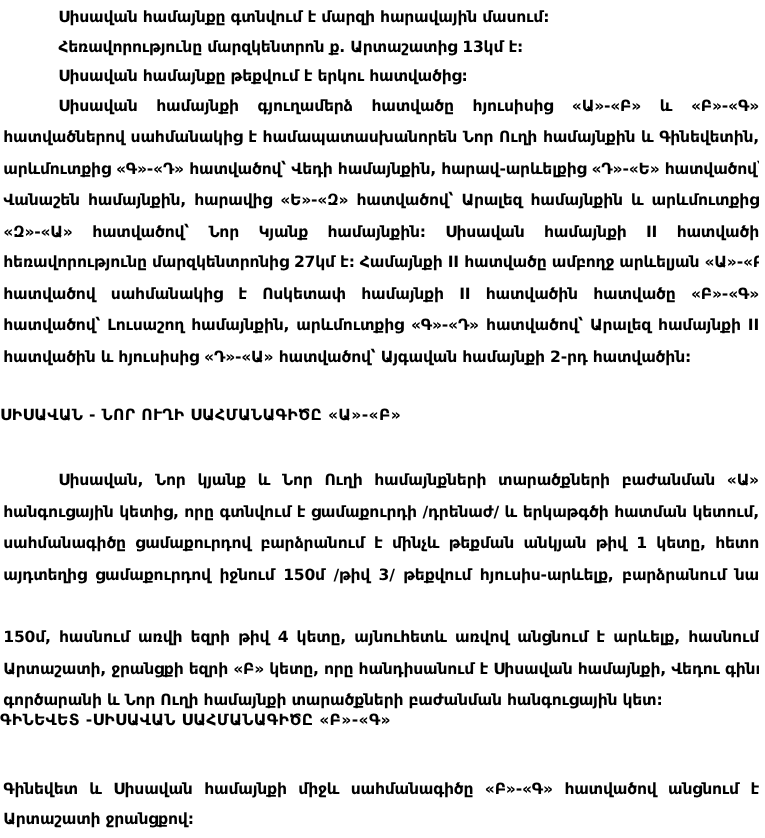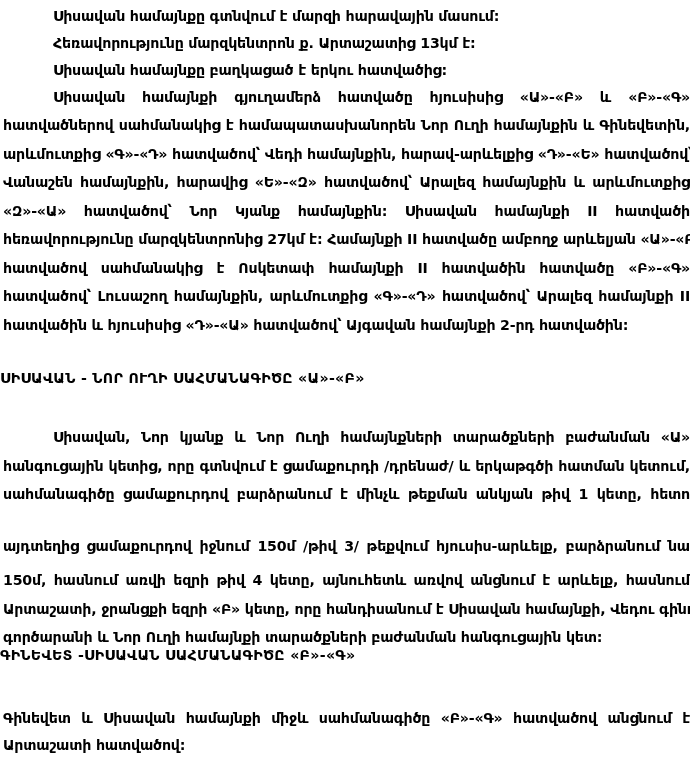--- a/index.html
+++ b/index.html
@@ -19,39 +19,39 @@
   .line.indent { left: 53px; width: 637px; }
   .line.head { left: 0; width: 695px; text-align: left; font-weight: bold; letter-spacing: 0.3px; }
 </style>
 </head>
 <body>
 
 <div class="doc">
 
   <div class="line indent" style="top:7px">Սիսավան համայնքը գտնվում է մարզի հարավային մասում:</div>
   <div class="line indent" style="top:34px">Հեռավորությունը մարզկենտրոն ք. Արտաշատից 13կմ է:</div>
-  <div class="line indent" style="top:61px">Սիսավան համայնքը բաղկացած է երկու հատվածից:</div>
+  <div class="line indent" style="top:61px">Սիսավան համայնքը թեքվում է երկու հատվածից:</div>
 
   <div class="line indent just" style="top:88px">Սիսավան համայնքի գյուղամերձ հատվածը հյուսիսից «Ա»-«Բ» և «Բ»-«Գ»</div>
   <div class="line just" style="top:116px">հատվածներով սահմանակից է համապատասխանորեն Նոր Ուղի համայնքին և Գինեվետին,</div>
   <div class="line just" style="top:145px">արևմուտքից «Գ»-«Դ» հատվածով՝ Վեդի համայնքին, հարավ-արևելքից «Դ»-«Ե» հատվածով՝</div>
   <div class="line just" style="top:173px">Վանաշեն համայնքին, հարավից «Ե»-«Զ» հատվածով՝ Արալեզ համայնքին և արևմուտքից</div>
   <div class="line just" style="top:202px">«Զ»-«Ա» հատվածով՝ Նոր Կյանք համայնքին: Սիսավան համայնքի II հատվածի</div>
   <div class="line just" style="top:230px">հեռավորությունը մարզկենտրոնից 27կմ է: Համայնքի II հատվածը ամբողջ արևելյան «Ա»-«Բ»</div>
   <div class="line just" style="top:259px">հատվածով սահմանակից է Ոսկետափ համայնքի II հատվածին հատվածը «Բ»-«Գ»</div>
   <div class="line just" style="top:287px">հատվածով՝ Լուսաշող համայնքին, արևմուտքից «Գ»-«Դ» հատվածով՝ Արալեզ համայնքի II</div>
   <div class="line" style="top:316px">հատվածին և հյուսիսից «Դ»-«Ա» հատվածով՝ Այգավան համայնքի 2-րդ հատվածին:</div>
 
   <div class="line head" style="top:369px">ՍԻՍԱՎԱՆ - ՆՈՐ ՈՒՂԻ ՍԱՀՄԱՆԱԳԻԾԸ «Ա»-«Բ»</div>
 
   <div class="line indent just" style="top:428px">Սիսավան, Նոր կյանք և Նոր Ուղի համայնքների տարածքների բաժանման «Ա»</div>
   <div class="line just" style="top:457px">հանգուցային կետից, որը գտնվում է ցամաքուրդի /դրենաժ/ և երկաթգծի հատման կետում,</div>
   <div class="line just" style="top:485px">սահմանագիծը ցամաքուրդով բարձրանում է մինչև թեքման անկյան թիվ 1 կետը, հետո</div>
-  <div class="line just" style="top:537px">այդտեղից ցամաքուրդով իջնում 150մ /թիվ 3/ թեքվում հյուսիս-արևելք, բարձրանում նա</div>
+  <div class="line just" style="top:514px">այդտեղից ցամաքուրդով իջնում 150մ /թիվ 3/ թեքվում հյուսիս-արևելք, բարձրանում նա</div>
   <div class="line just" style="top:571px">150մ, հասնում առվի եզրի թիվ 4 կետը, այնուհետև առվով անցնում է արևելք, հասնում</div>
   <div class="line just" style="top:600px">Արտաշատի, ջրանցքի եզրի «Բ» կետը, որը հանդիսանում է Սիսավան համայնքի, Վեդու գինու</div>
   <div class="line head" style="top:646px">ԳԻՆԵՎԵՏ -ՍԻՍԱՎԱՆ ՍԱՀՄԱՆԱԳԻԾԸ «Բ»-«Գ»</div>
 
   <div class="line" style="top:628px">գործարանի և Նոր Ուղի համայնքի տարածքների բաժանման հանգուցային կետ:</div>
 
   <div class="line just" style="top:709px">Գինեվետ և Սիսավան համայնքի միջև սահմանագիծը «Բ»-«Գ» հատվածով անցնում է</div>
-  <div class="line" style="top:736px">Արտաշատի հատվածով:</div>
+  <div class="line" style="top:736px">Արտաշատի ջրանցքով:</div>
 </div>
 
 </body></html>

